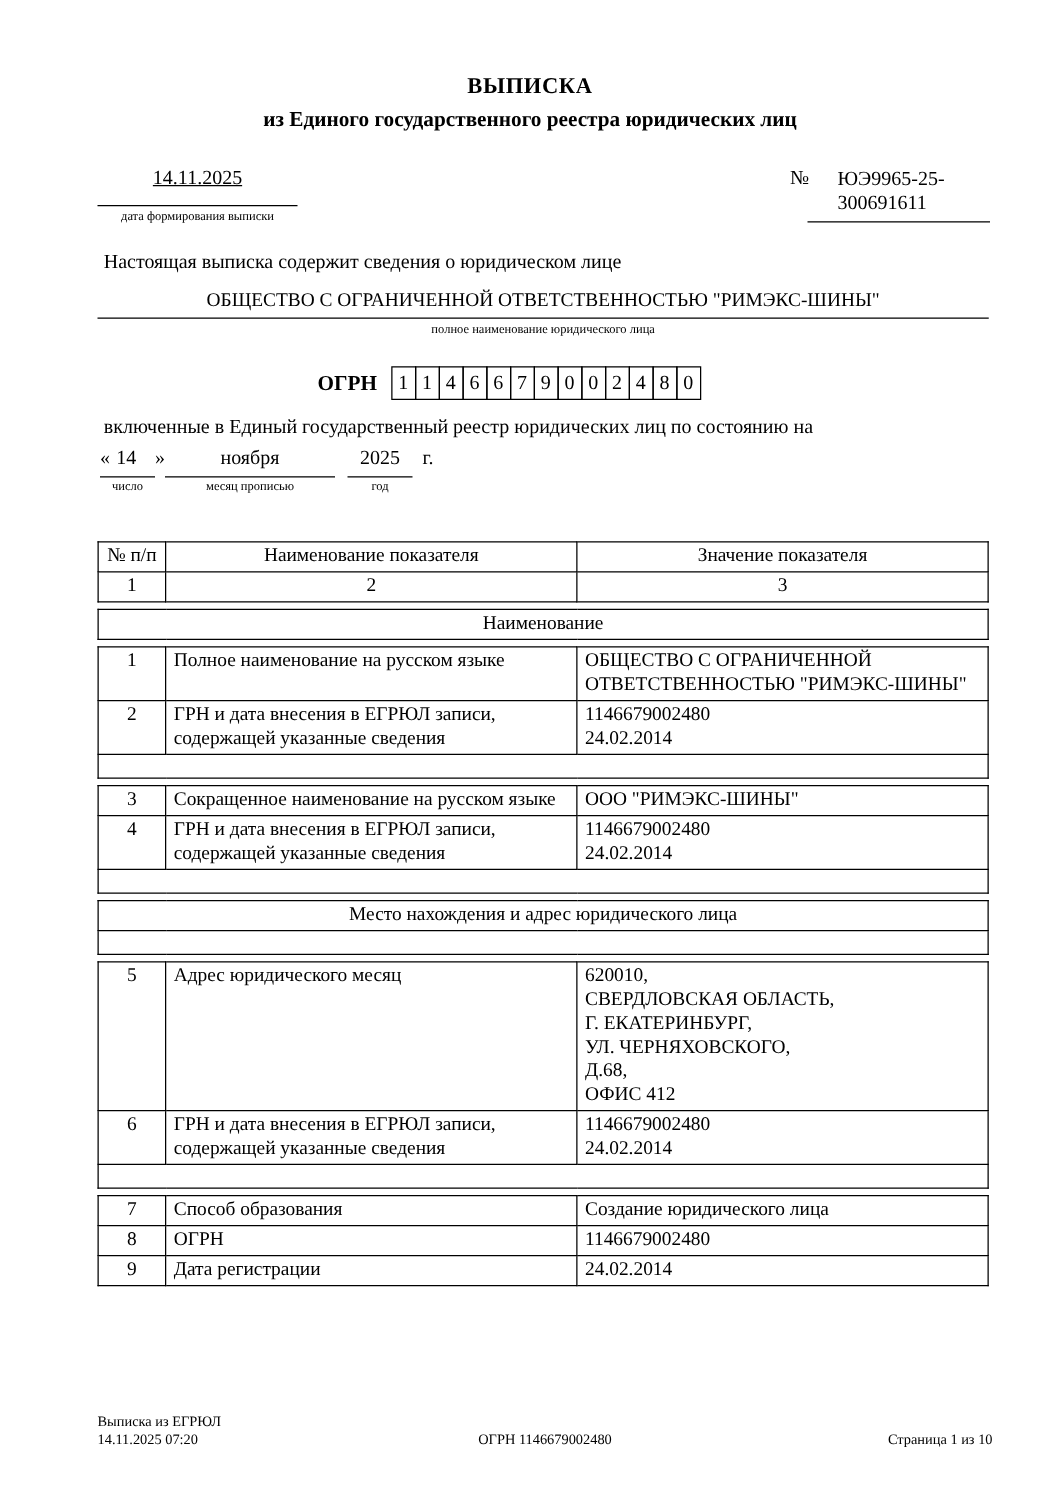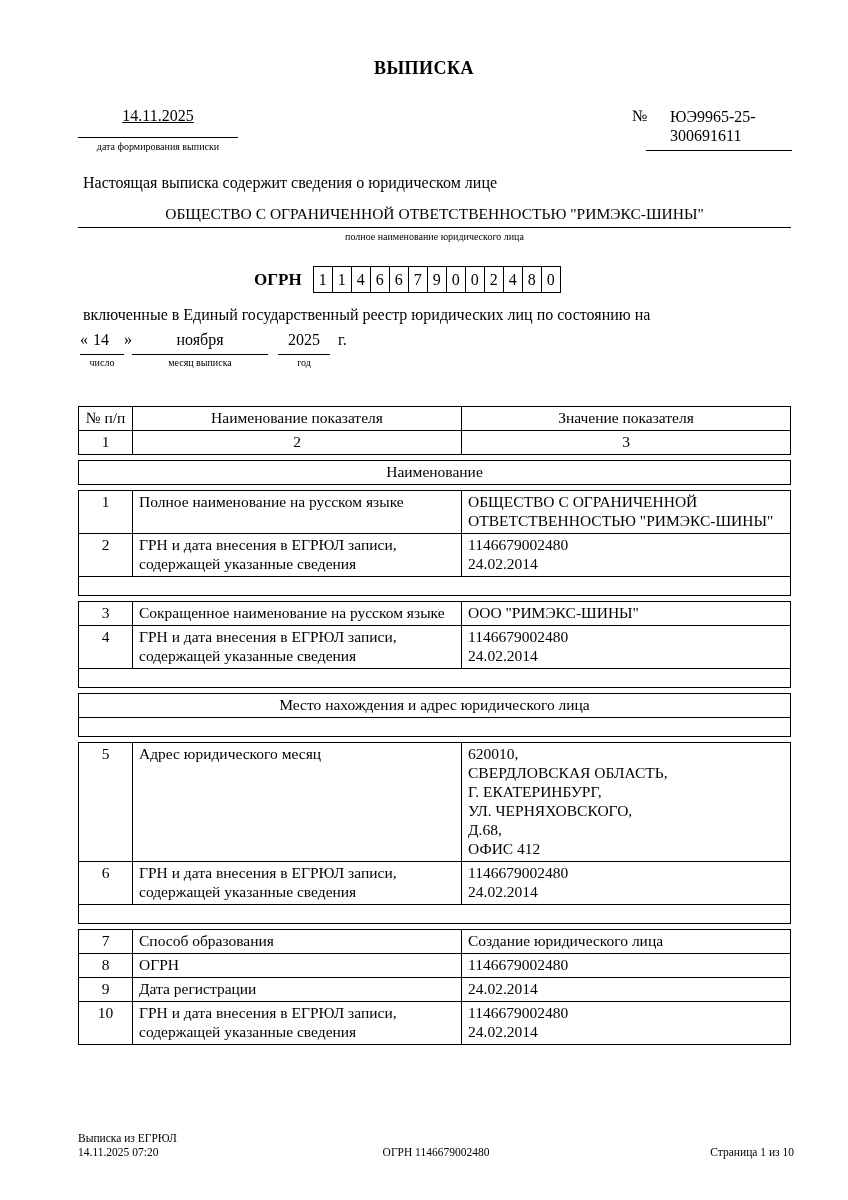--- a/index.html
+++ b/index.html
@@ -73,20 +73,21 @@
   .pf-left { flex:1; text-align:left; }
   .pf-center { flex:1; text-align:center; }
   .pf-right { flex:1; text-align:right; }
 </style>
 </head>
 <body>
 
 <div class="page">
 
   <div class="doc-title">ВЫПИСКА</div>
+  <div class="doc-subtitle">из Единого государственного реестра юридических лиц</div>
 
   <div class="ref-row">
     <div class="date-block">
       <div class="date-value">14.11.2025</div>
       <div class="date-rule"></div>
       <div class="date-caption">дата формирования выписки</div>
     </div>
     <div class="num-block">
       <span class="num-sign">№</span>
       <div class="num-lines">
@@ -123,21 +124,21 @@
   <div class="included-line">включенные в Единый государственный реестр юридических лиц по состоянию на</div>
 
   <div class="small-date">
     <span class="sd-q1">«</span>
     <span class="sd-day">14</span>
     <span class="sd-q2">»</span>
     <span class="sd-rule1"></span>
     <span class="sd-cap1">число</span>
     <span class="sd-month">ноября</span>
     <span class="sd-rule2"></span>
-    <span class="sd-cap2">месяц выписка</span>
+    <span class="sd-cap2">месяц прописью</span>
     <span class="sd-year">2025</span>
     <span class="sd-rule3"></span>
     <span class="sd-cap3">год</span>
     <span class="sd-suffix">г.</span>
   </div>
 
   <div class="table-area">
 
     <table class="tbl">
       <colgroup>
@@ -280,26 +281,20 @@
       <tr>
         <td class="c-num">8</td>
         <td class="c-name">ОГРН</td>
         <td class="c-value">1146679002480</td>
       </tr>
       <tr>
         <td class="c-num">9</td>
         <td class="c-name">Дата регистрации</td>
         <td class="c-value">24.02.2014</td>
       </tr>
-      <tr>
-        <td class="c-num">10</td>
-        <td class="c-name">ГРН и дата внесения в ЕГРЮЛ записи, содержащей указанные сведения</td>
-        <td class="c-value">1146679002480
-24.02.2014</td>
-      </tr>
     </tbody>
       </table>
 
   </div>
 
   <div class="page-footer">
     <div class="pf-left">
       <div>Выписка из ЕГРЮЛ</div>
       <div>14.11.2025 07:20</div>
     </div>

